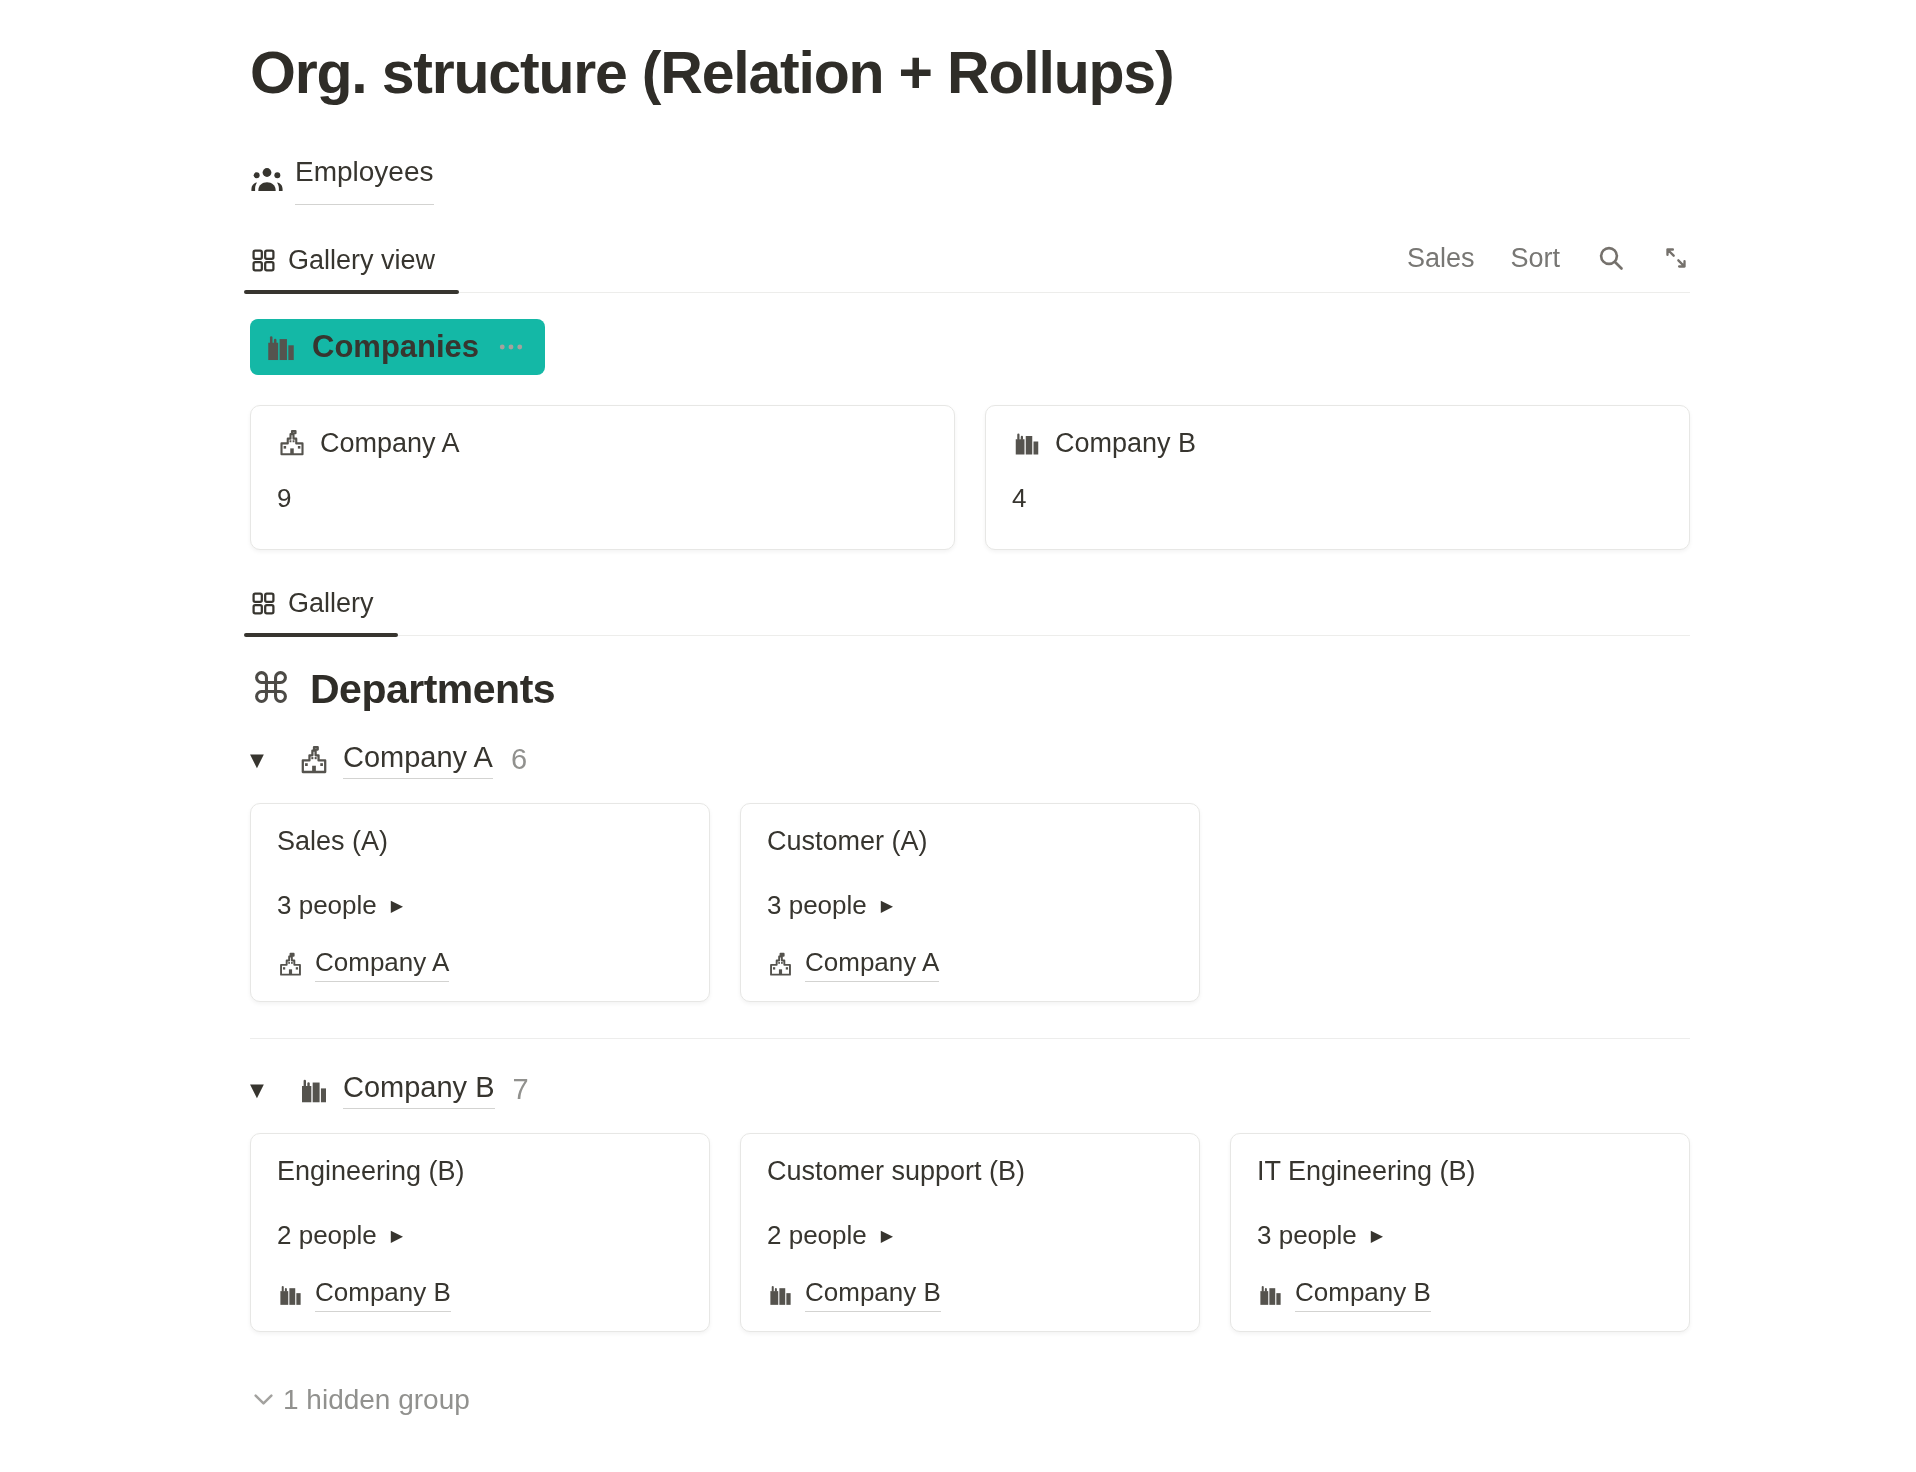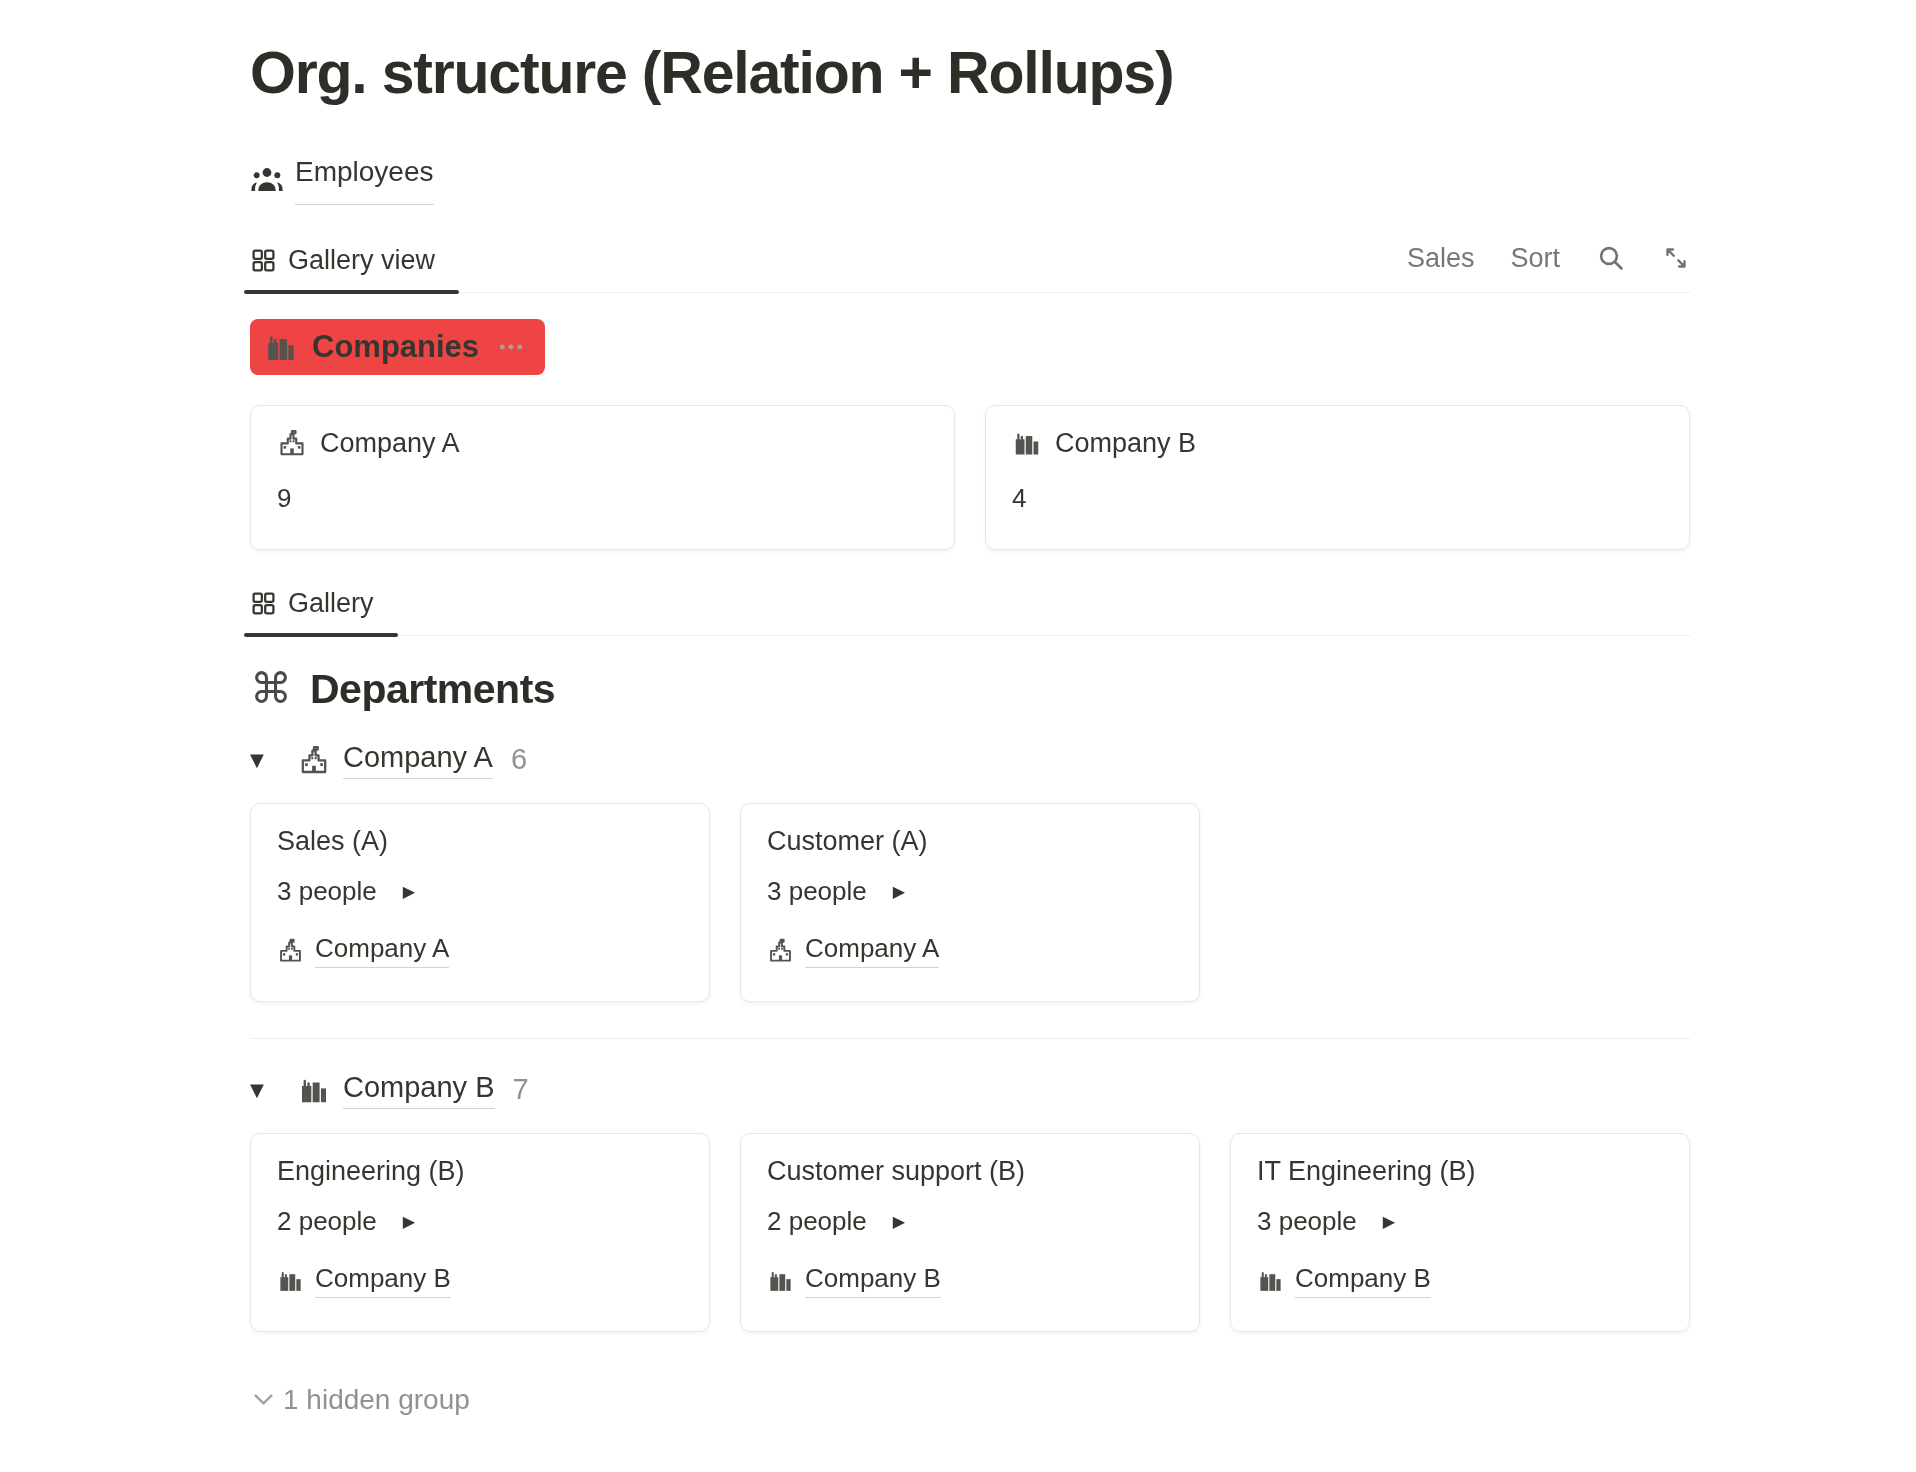--- a/index.html
+++ b/index.html
@@ -18,36 +18,36 @@
   .tabbar { margin-top:34px; display:flex; align-items:flex-end; border-bottom:1px solid #ededeb; }
   .tabbar.second { margin-top:32px; }
   .tab { position:relative; display:flex; align-items:center; gap:11px; font-size:27px; font-weight:500; padding:6px 10px 16px 0; color:#37352f; cursor:pointer; }
   .tab .underline { position:absolute; left:-6px; right:-14px; bottom:-2.5px; height:4.5px; background:#37352f; border-radius:2px; }
   .tab-spacer { flex:1; }
   .toolbar-right { display:flex; align-items:center; gap:36px; padding-bottom:18px; color:#787774; }
   .toolbar-right .tool { font-size:27px; cursor:pointer; }
   .toolbar-right .ticon { width:30px; height:30px; color:#75716c; cursor:pointer; }
 
   
-  .chip { margin-top:26px; display:inline-flex; align-items:center; gap:14px; background:#ef4444; border-radius:8px; padding:10px 20px 10px 14px; cursor:pointer; }
+  .chip { margin-top:26px; display:inline-flex; align-items:center; gap:14px; background:#14b8a6; border-radius:8px; padding:10px 20px 10px 14px; cursor:pointer; }
   .chip .chip-title { font-size:31px; font-weight:700; }
   .chip .dots { width:28px; height:28px; color:#a5a29d; margin-left:4px; cursor:pointer; }
   .chip-icon { width:34px; height:34px; color:#55534e; }
 
   
   .cards-2 { margin-top:30px; display:grid; grid-template-columns:repeat(2,1fr); gap:30px; }
   .cards-3 { margin-top:24px; display:grid; grid-template-columns:repeat(3,1fr); gap:30px; }
   .card { background:#fff; border:1px solid #e7e7e5; border-radius:10px; box-shadow:0 2px 4px rgba(15,15,15,0.05); padding:22px 26px; cursor:pointer; }
   .card.company-card { height:145px; }
   .card.dept-card { height:199px; }
   .card-head { display:flex; align-items:center; gap:13px; }
   .card-head .cicon { width:30px; height:30px; color:#55534e; }
   .card-title { font-size:27px; font-weight:500; }
   .card-value { margin-top:24px; font-size:26px; }
-  .card-row { margin-top:19px; display:flex; align-items:center; gap:22px; font-size:26px; }
+  .card-row { margin-top:33px; display:flex; align-items:center; gap:10px; font-size:26px; }
   .arrow-glyph { font-family:"DejaVu Sans", sans-serif; font-size:16px; margin-left:4px; color:#37352f; }
   .card-link-row { margin-top:26px; display:flex; align-items:center; gap:11px; }
   .card-link-row .licon { width:27px; height:27px; color:#55534e; }
   .mini-link { font-size:26px; padding-bottom:3px; border-bottom:1.5px solid rgba(55,53,47,0.22); cursor:pointer; }
 
   
   .dept-heading { margin-top:30px; display:flex; align-items:center; gap:18px; }
   .dept-heading .cmd { font-family:"DejaVu Sans", sans-serif; font-size:42px; color:#4c4a46; line-height:1; }
   .dept-heading .txt { font-size:41px; font-weight:800; letter-spacing:-0.5px; color:#2f2d28; }
 

